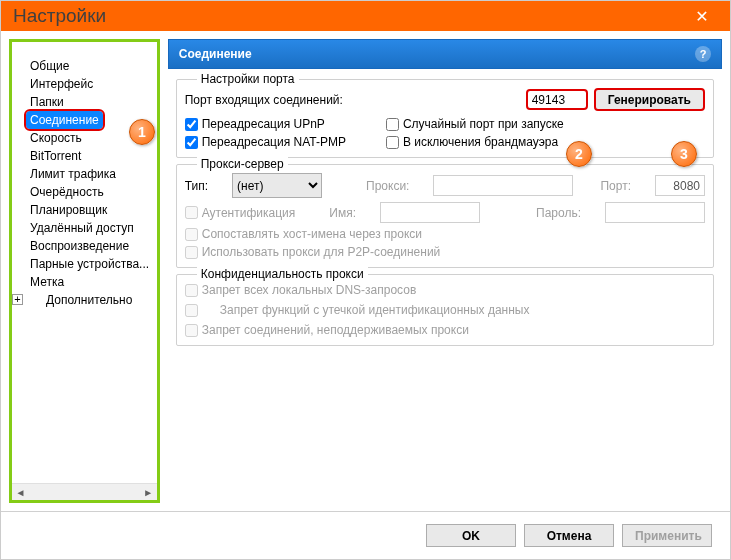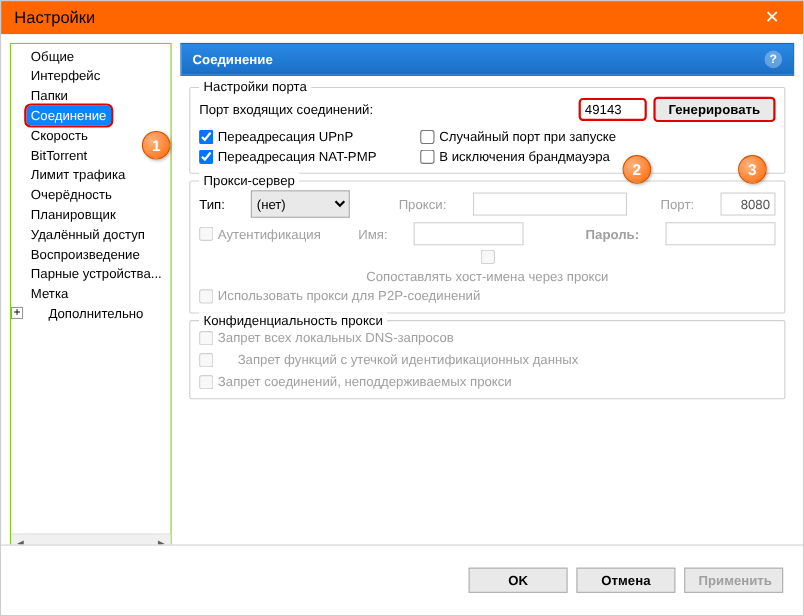--- a/index.html
+++ b/index.html
@@ -1,38 +1,38 @@
 <!DOCTYPE html>
 <html><head>
 <meta charset="utf-8">
 <style>
 * { box-sizing: border-box; margin: 0; padding: 0; font-family: 'Segoe UI', Tahoma, sans-serif; font-size: 12px; }
 body { background: #fff; width: 731px; height: 560px; position: relative; border: 1px solid #ccc; }
 
 .titlebar { background: #ff6600; height: 30px; display: flex; align-items: center; justify-content: space-between; padding: 0 8px 0 12px; }
-.titlebar-title { color: #000000; font-size: 15px; }
+.titlebar-title { color: #404040; font-size: 19px; }
 .titlebar-close { color: #fff; width: 40px; height: 30px; display: flex; align-items: center; justify-content: center; cursor: pointer; font-size: 16px; }
 
 .content { display: flex; height: 480px; padding: 8px; gap: 8px; }
 
-.sidebar { width: 155px; border: 1px solid #84cc16; background: #fff; position: relative; padding: 2px 0; overflow: hidden; }
+.sidebar { width: 155px; border: 3px solid #84cc16; background: #fff; position: relative; padding: 15px 0; overflow: hidden; }
 .tree { padding-left: 14px; }
 .tree-item { padding: 1px 4px; white-space: nowrap; cursor: pointer; line-height: 16px; display: inline-block; }
 .tree-item.selected { background: #0a84ff; color: #fff; }
 .tree-last { padding-left: 16px; }
 .scrollbar-h { position: absolute; bottom: 0; left: 0; right: 0; height: 17px; background: #f0f0f0; display: flex; justify-content: space-between; align-items: center; border-top: 1px solid #e0e0e0; }
 .scroll-arrow { width: 17px; height: 17px; display: flex; align-items: center; justify-content: center; background: #f0f0f0; color: #606060; font-size: 10px; cursor: pointer; }
 
 .main { flex: 1; display: flex; flex-direction: column; }
 .panel-header { background: linear-gradient(#2988e6, #1a6fc4); color: #fff; padding: 6px 10px; font-size: 14px; font-weight: bold; display: flex; justify-content: space-between; align-items: center; border: 1px solid #1668bd; }
 .help-icon { width: 16px; height: 16px; border-radius: 50%; background: rgba(255,255,255,0.3); display: flex; align-items: center; justify-content: center; font-size: 11px; cursor: pointer; }
 
 .panel-body { padding: 10px 8px; }
 .fieldset { border: 1px solid #d0d0d0; padding: 8px; margin-bottom: 6px; position: relative; border-radius: 2px; }
-.fieldset-legend { position: absolute; top: -8px; left: 8px; background: #fff; padding: 0 4px; }
+.fieldset-legend { position: absolute; top: -8px; left: 20px; background: #fff; padding: 0 4px; }
 
 .row { display: flex; align-items: center; margin-bottom: 4px; gap: 24px; }
 .row-spread { justify-content: space-between; }
 
 .label { white-space: nowrap; }
 .disabled { color: #a0a0a0; }
 
 input[type="text"].port { width: 62px; height: 21px; border: 1px solid #888; padding: 0 4px; text-align: left; }
 input[type="text"].proxy-host { width: 140px; height: 21px; border: 1px solid #d0d0d0; padding: 0 4px; background: #fff; }
 input[type="text"].proxy-port { width: 50px; height: 21px; border: 1px solid #d0d0d0; padding: 0 4px; text-align: right; background: #fff; }
@@ -42,21 +42,21 @@
 button.btn.disabled { color: #a0a0a0; cursor: default; }
 
 select.proxy-type { width: 90px; height: 25px; border: 1px solid #adadad; background: #e9e9e9; }
 
 .checkbox-wrap { display: flex; align-items: center; gap: 4px; }
 .checkbox-wrap input { width: 13px; height: 13px; }
 
 .two-col { display: flex; gap: 40px; }
 .col { display: flex; flex-direction: column; gap: 4px; }
 
-.footer { position: absolute; bottom: 0; left: 0; right: 0; height: 64px; border-top: 1px solid #d0d0d0; display: flex; justify-content: flex-end; align-items: center; gap: 8px; padding-right: 18px; background: #fff; }
+.footer { position: absolute; bottom: 0; left: 0; right: 0; height: 48px; border-top: 1px solid #d0d0d0; display: flex; justify-content: flex-end; align-items: center; gap: 8px; padding-right: 18px; background: #fff; }
 .footer button { width: 90px; }
 
 .annotation { position: absolute; width: 26px; height: 26px; border-radius: 50%; background: radial-gradient(circle at 35% 35%, #ffb380, #ff6600); color: #fff; font-weight: bold; font-size: 14px; display: flex; align-items: center; justify-content: center; border: 1px solid #cc5200; box-shadow: 1px 1px 3px rgba(0,0,0,0.3); pointer-events: none; z-index: 100; }
 .highlight-red { border: 2px solid #e00000 !important; border-radius: 4px; }
 .highlight-red-box { outline: 2px solid #e00000; outline-offset: 0px; border-radius: 4px; }
 </style>
 </head>
 <body>
 
 <div class="titlebar">
@@ -141,24 +141,24 @@
           <span class="label disabled" style="margin-left:auto;">Порт:</span>
           <input type="text" class="proxy-port" disabled="" value="8080" style="">
         </div>
         <div class="row">
           <label class="checkbox-wrap disabled">
               <input type="checkbox" disabled="" style="">
               <span>Аутентификация</span>
             </label>
           <span class="label disabled" style="margin-left:10px;">Имя:</span>
           <input type="text" class="auth-field" disabled="" style="">
-          <span class="label disabled" style="margin-left:32px;font-weight:bold;">Пароль:</span>
+          <span class="label disabled" style="margin-left:32px;">Пароль:</span>
           <input type="text" class="auth-field" disabled="" style="">
         </div>
-        <label class="checkbox-wrap disabled" style="margin-bottom:4px;flex-direction:column;">
+        <label class="checkbox-wrap disabled" style="margin-bottom:4px;">
             <input type="checkbox" disabled="" style="">
             <span>Сопоставлять хост-имена через прокси</span>
           </label>
         <label class="checkbox-wrap disabled">
             <input type="checkbox" disabled="" style="">
             <span>Использовать прокси для P2P-соединений</span>
           </label>
       </div>
 
       <div class="fieldset">

